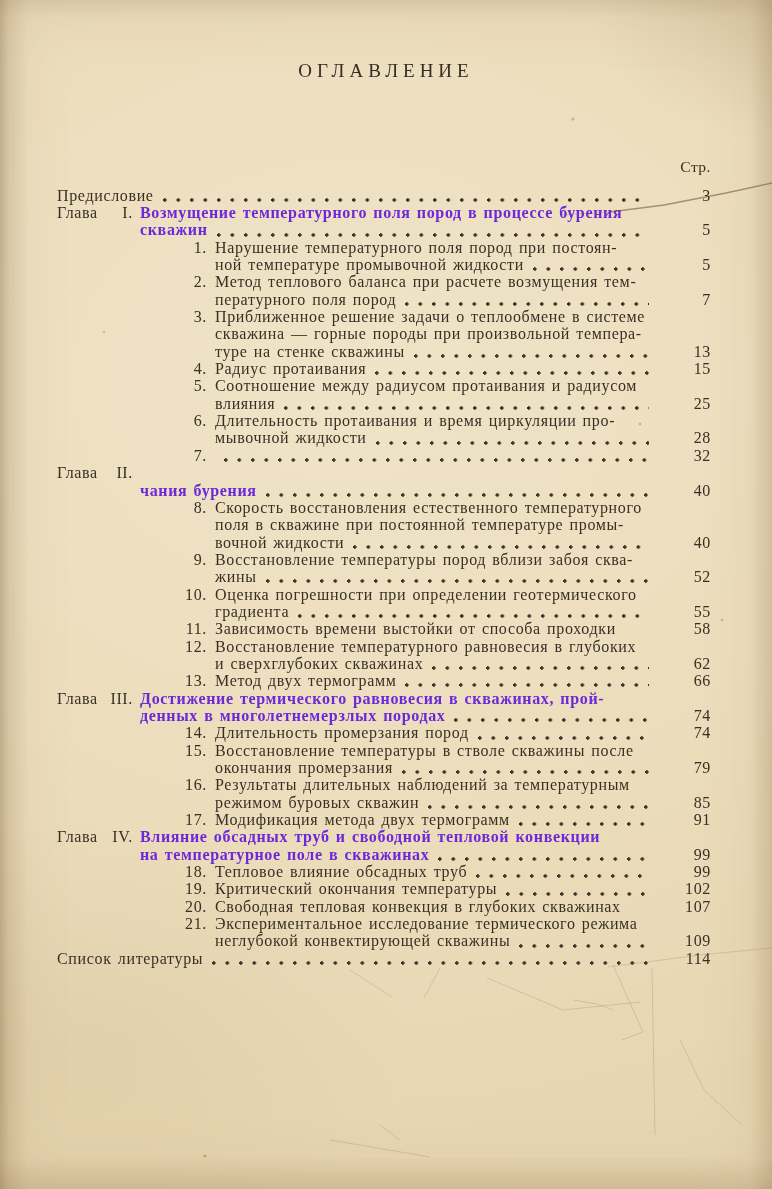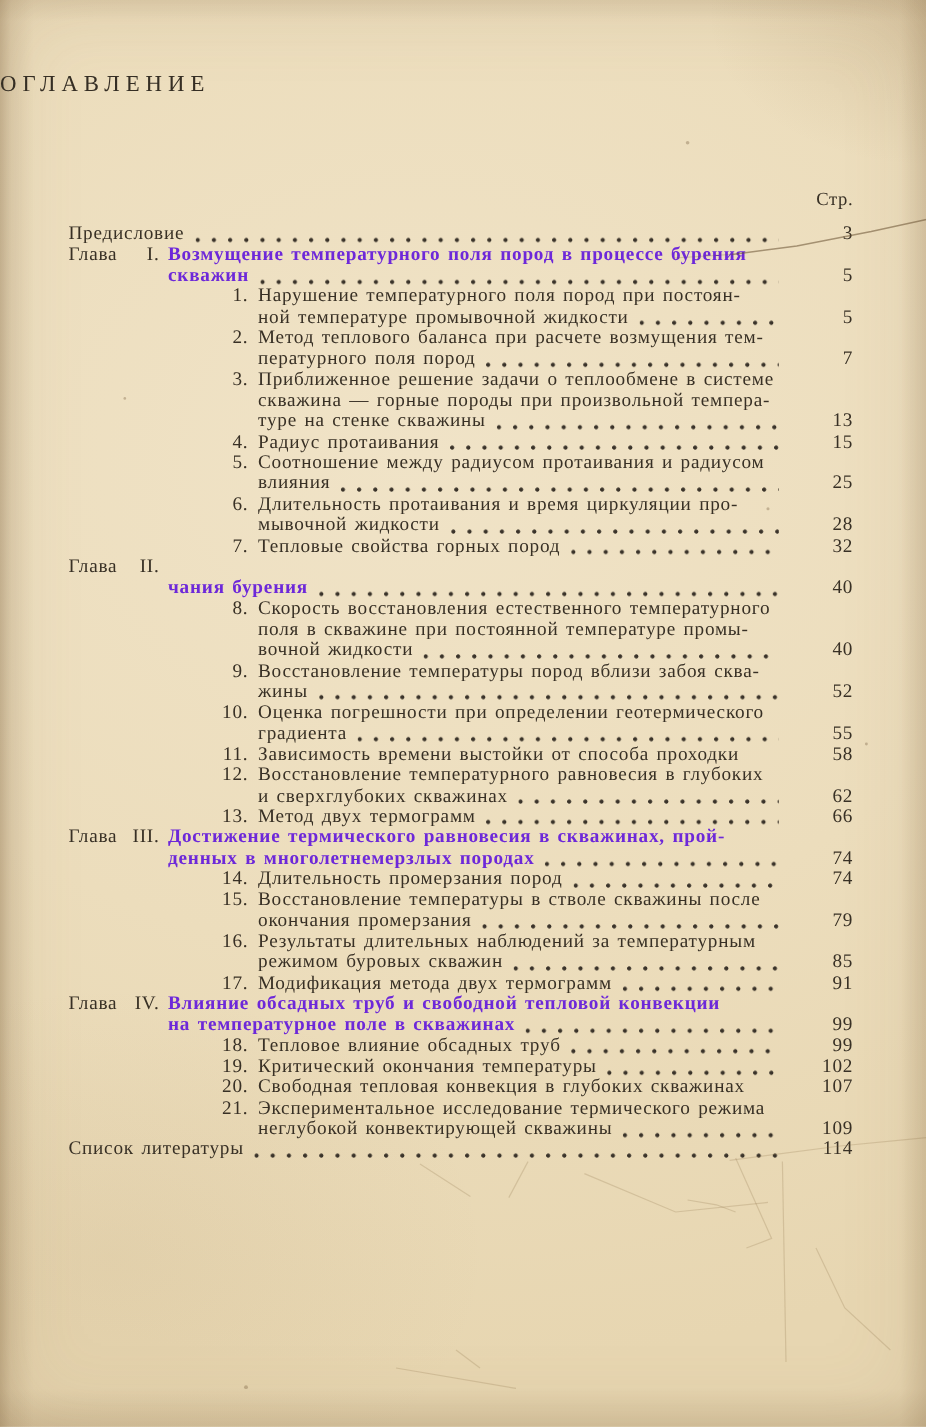--- a/index.html
+++ b/index.html
@@ -12,30 +12,30 @@
       linear-gradient(270deg, rgba(116,88,52,.17) 0px, rgba(116,88,52,0) 22px),
       linear-gradient(0deg, rgba(116,88,52,.15) 0px, rgba(116,88,52,0) 32px),
       linear-gradient(180deg, rgba(116,88,52,.10) 0px, rgba(116,88,52,0) 18px),
       radial-gradient(260px 180px at 100% 1%, rgba(138,106,64,.16), rgba(138,106,64,0) 70%),
       radial-gradient(420px 300px at 12% 88%, rgba(150,118,74,.08), rgba(150,118,74,0) 75%),
       radial-gradient(950px 760px at 45% 32%, #f0e3c7 0%, #ecddbc 55%, #e7d6b1 100%);
     box-shadow: inset 0 0 70px rgba(138,108,66,.18);
   }
   .title{
     position:absolute;top:60px;left:0;width:100%;margin:0;
-    font-size:19px;font-weight:normal;
+    text-align:center;font-size:19px;font-weight:normal;
     letter-spacing:5px;color:#352e24;
   }
   .str{
     position:absolute;top:158px;right:61px;
     font-size:15.5px;letter-spacing:.5px;
   }
   .toc{position:absolute;left:57px;top:187px;width:654px;}
   .line{
-    display:flex;align-items:flex-end;height:17.35px;
+    display:flex;align-items:center;height:17.35px;
     font-size:16px;letter-spacing:.65px;word-spacing:1.6px;white-space:pre;
   }
   .bold{font-weight:bold;color:#6d28d9;}
   .txt{flex:0 0 auto;}
   .ch-label{flex:0 0 auto;width:50px;}
   .ch-num{flex:0 0 auto;width:26px;text-align:right;margin-right:7px;}
   .it-num{flex:0 0 auto;width:150px;text-align:right;margin-right:8px;}
   .line.chc{padding-left:83px;}
   .line.itc{padding-left:158px;}
   .leader{flex:1 1 0;min-width:0;align-self:stretch;}
@@ -66,21 +66,21 @@
     <div class="line it"><span class="it-num">2.</span><span class="txt">Метод теплового баланса при расчете возмущения тем-</span><span class="leader"></span><span class="pg empty"></span></div>
     <div class="line itc"><span class="txt">пературного поля пород</span><span class="leader dotted"></span><span class="pg">7</span></div>
     <div class="line it"><span class="it-num">3.</span><span class="txt">Приближенное решение задачи о теплообмене в системе</span><span class="leader"></span><span class="pg empty"></span></div>
     <div class="line itc"><span class="txt">скважина — горные породы при произвольной темпера-</span><span class="leader"></span><span class="pg empty"></span></div>
     <div class="line itc"><span class="txt">туре на стенке скважины</span><span class="leader dotted"></span><span class="pg">13</span></div>
     <div class="line it"><span class="it-num">4.</span><span class="txt">Радиус протаивания</span><span class="leader dotted"></span><span class="pg">15</span></div>
     <div class="line it"><span class="it-num">5.</span><span class="txt">Соотношение между радиусом протаивания и радиусом</span><span class="leader"></span><span class="pg empty"></span></div>
     <div class="line itc"><span class="txt">влияния</span><span class="leader dotted"></span><span class="pg">25</span></div>
     <div class="line it"><span class="it-num">6.</span><span class="txt">Длительность протаивания и время циркуляции про-</span><span class="leader"></span><span class="pg empty"></span></div>
     <div class="line itc"><span class="txt">мывочной жидкости</span><span class="leader dotted"></span><span class="pg">28</span></div>
-    <div class="line it"><span class="it-num">7.</span><span class="txt">Тепловые свойства горных пород</span><span class="leader dotted"></span><span class="pg">32</span></div>
+    <div class="line it"><span class="it-num">7.</span><span class="leader dotted"></span><span class="pg">32</span></div>
     <div class="line ch"><span class="ch-label">Глава</span><span class="ch-num">II.</span><span class="leader"></span><span class="pg empty"></span></div>
     <div class="line chc"><span class="txt bold">чания бурения</span><span class="leader dotted"></span><span class="pg">40</span></div>
     <div class="line it"><span class="it-num">8.</span><span class="txt">Скорость восстановления естественного температурного</span><span class="leader"></span><span class="pg empty"></span></div>
     <div class="line itc"><span class="txt">поля в скважине при постоянной температуре промы-</span><span class="leader"></span><span class="pg empty"></span></div>
     <div class="line itc"><span class="txt">вочной жидкости</span><span class="leader dotted"></span><span class="pg">40</span></div>
     <div class="line it"><span class="it-num">9.</span><span class="txt">Восстановление температуры пород вблизи забоя сква-</span><span class="leader"></span><span class="pg empty"></span></div>
     <div class="line itc"><span class="txt">жины</span><span class="leader dotted"></span><span class="pg">52</span></div>
     <div class="line it"><span class="it-num">10.</span><span class="txt">Оценка погрешности при определении геотермического</span><span class="leader"></span><span class="pg empty"></span></div>
     <div class="line itc"><span class="txt">градиента</span><span class="leader dotted"></span><span class="pg">55</span></div>
     <div class="line it"><span class="it-num">11.</span><span class="txt">Зависимость времени выстойки от способа проходки</span><span class="leader"></span><span class="pg">58</span></div>

